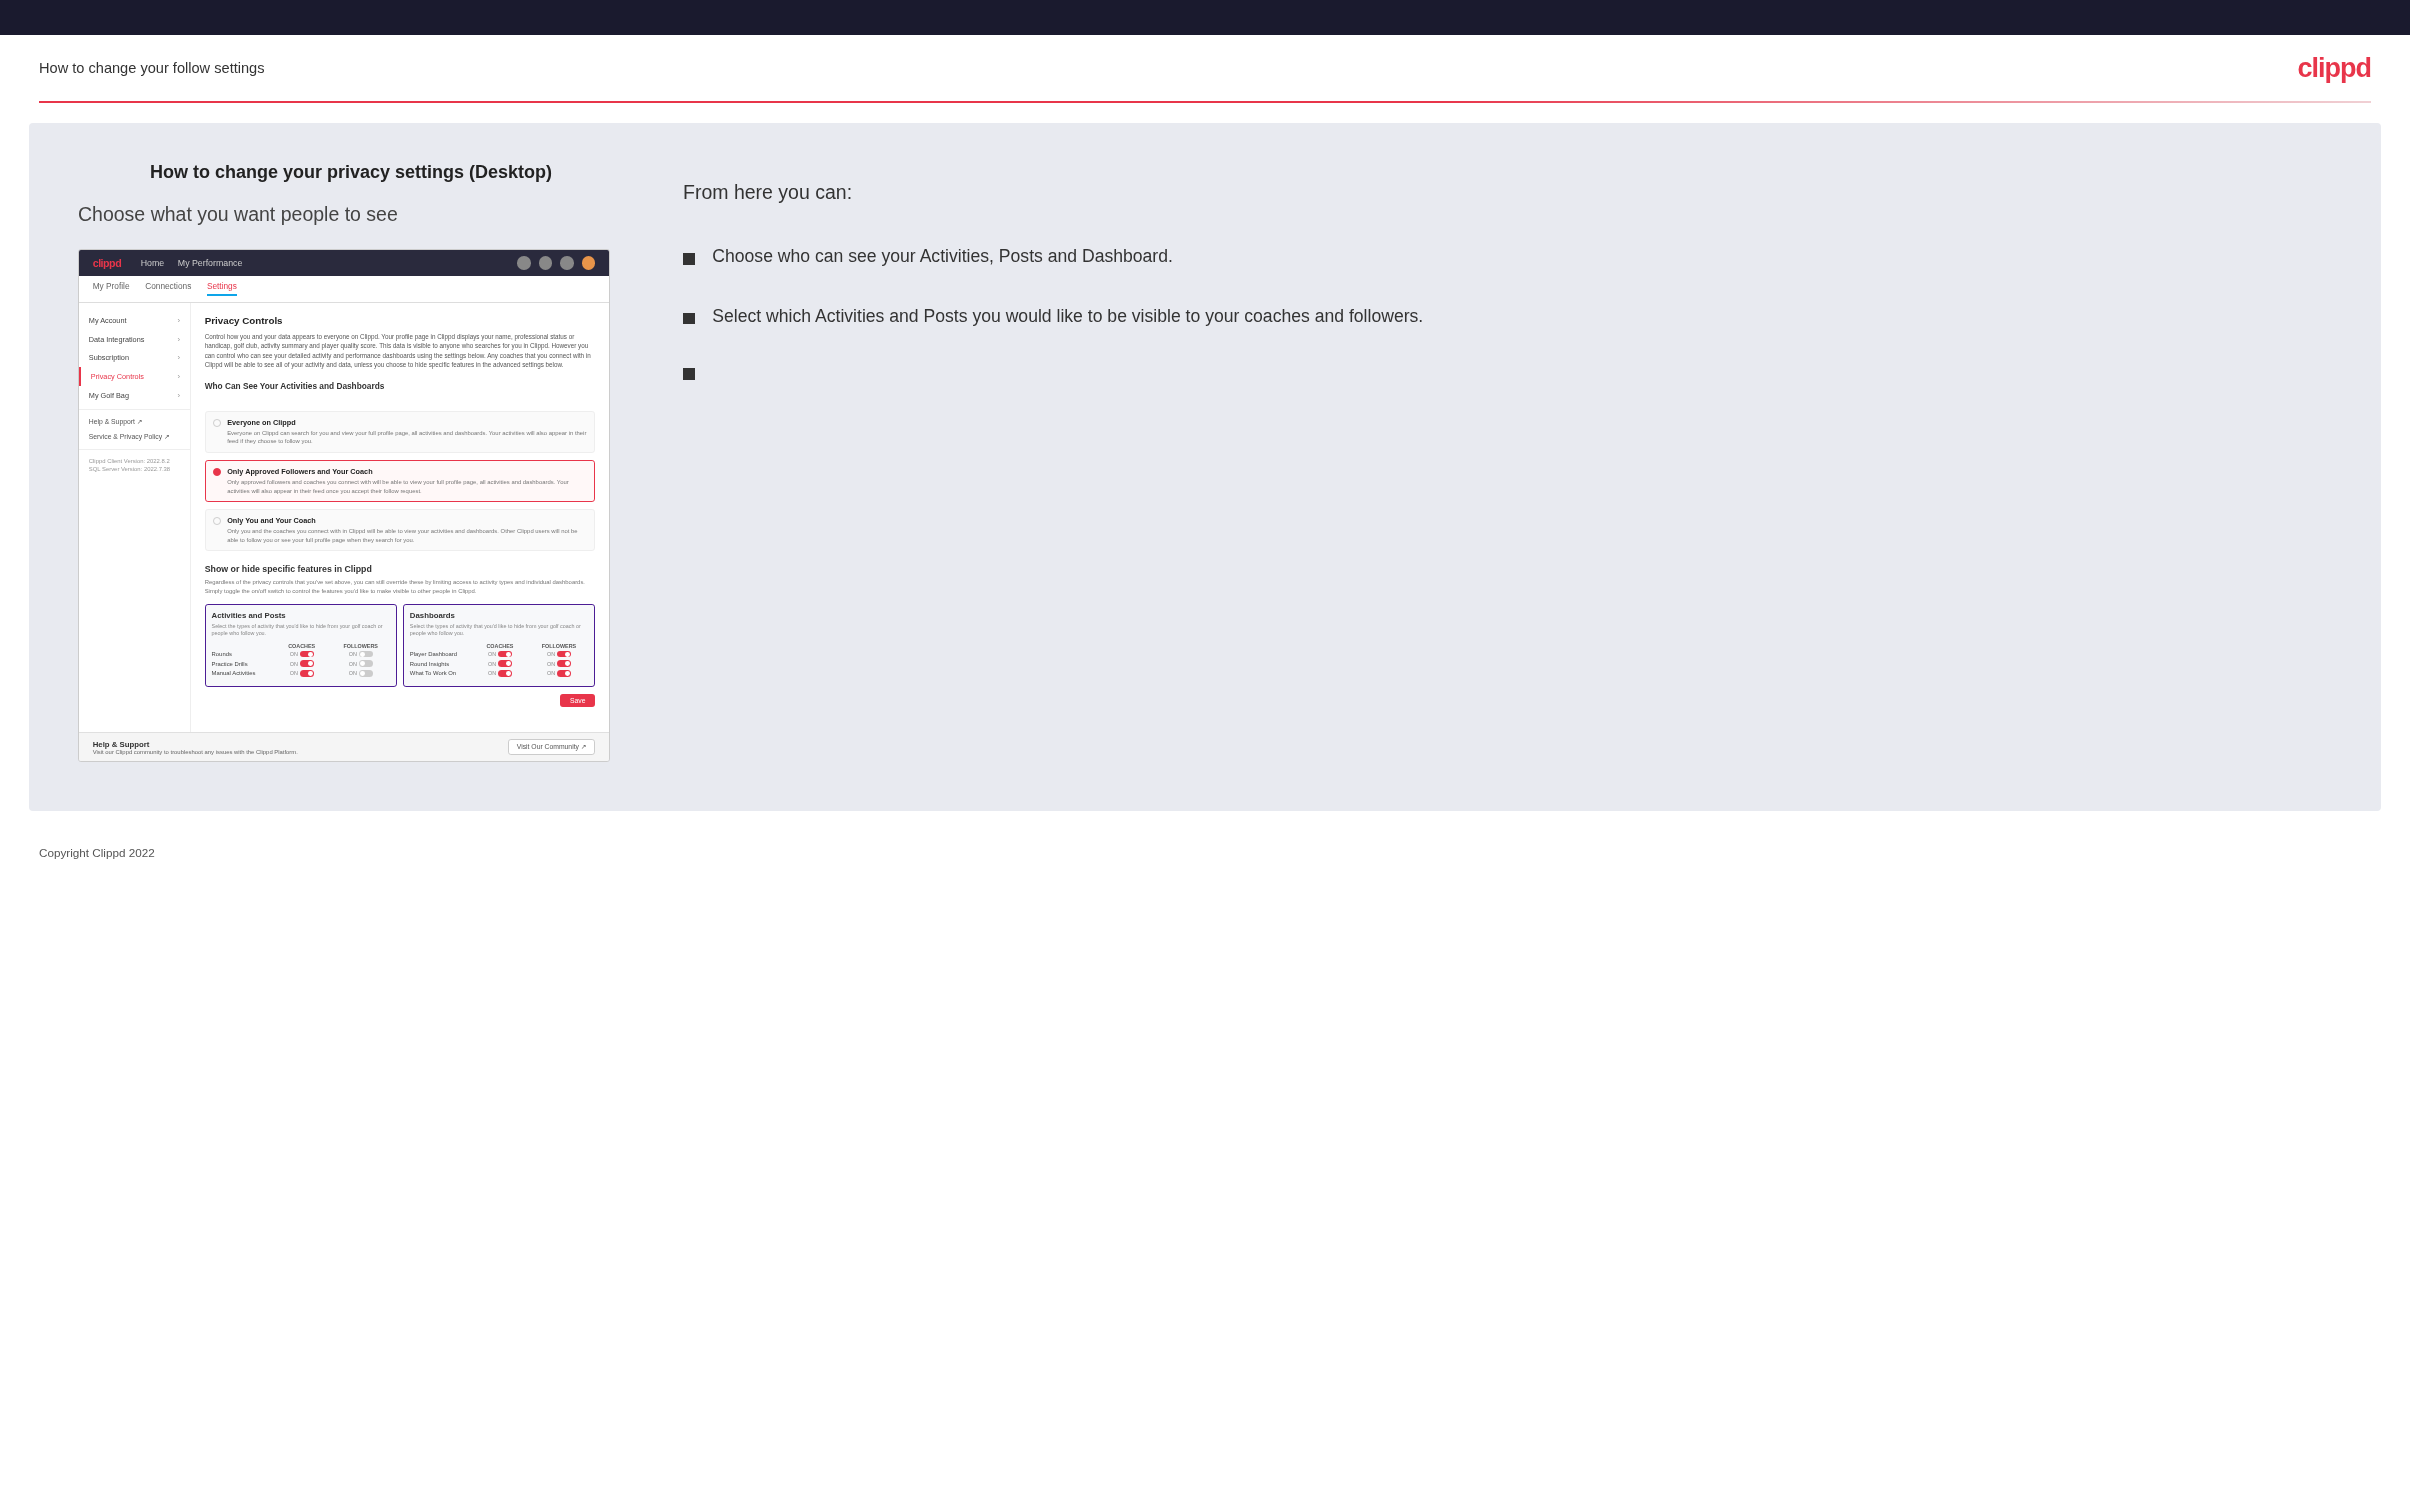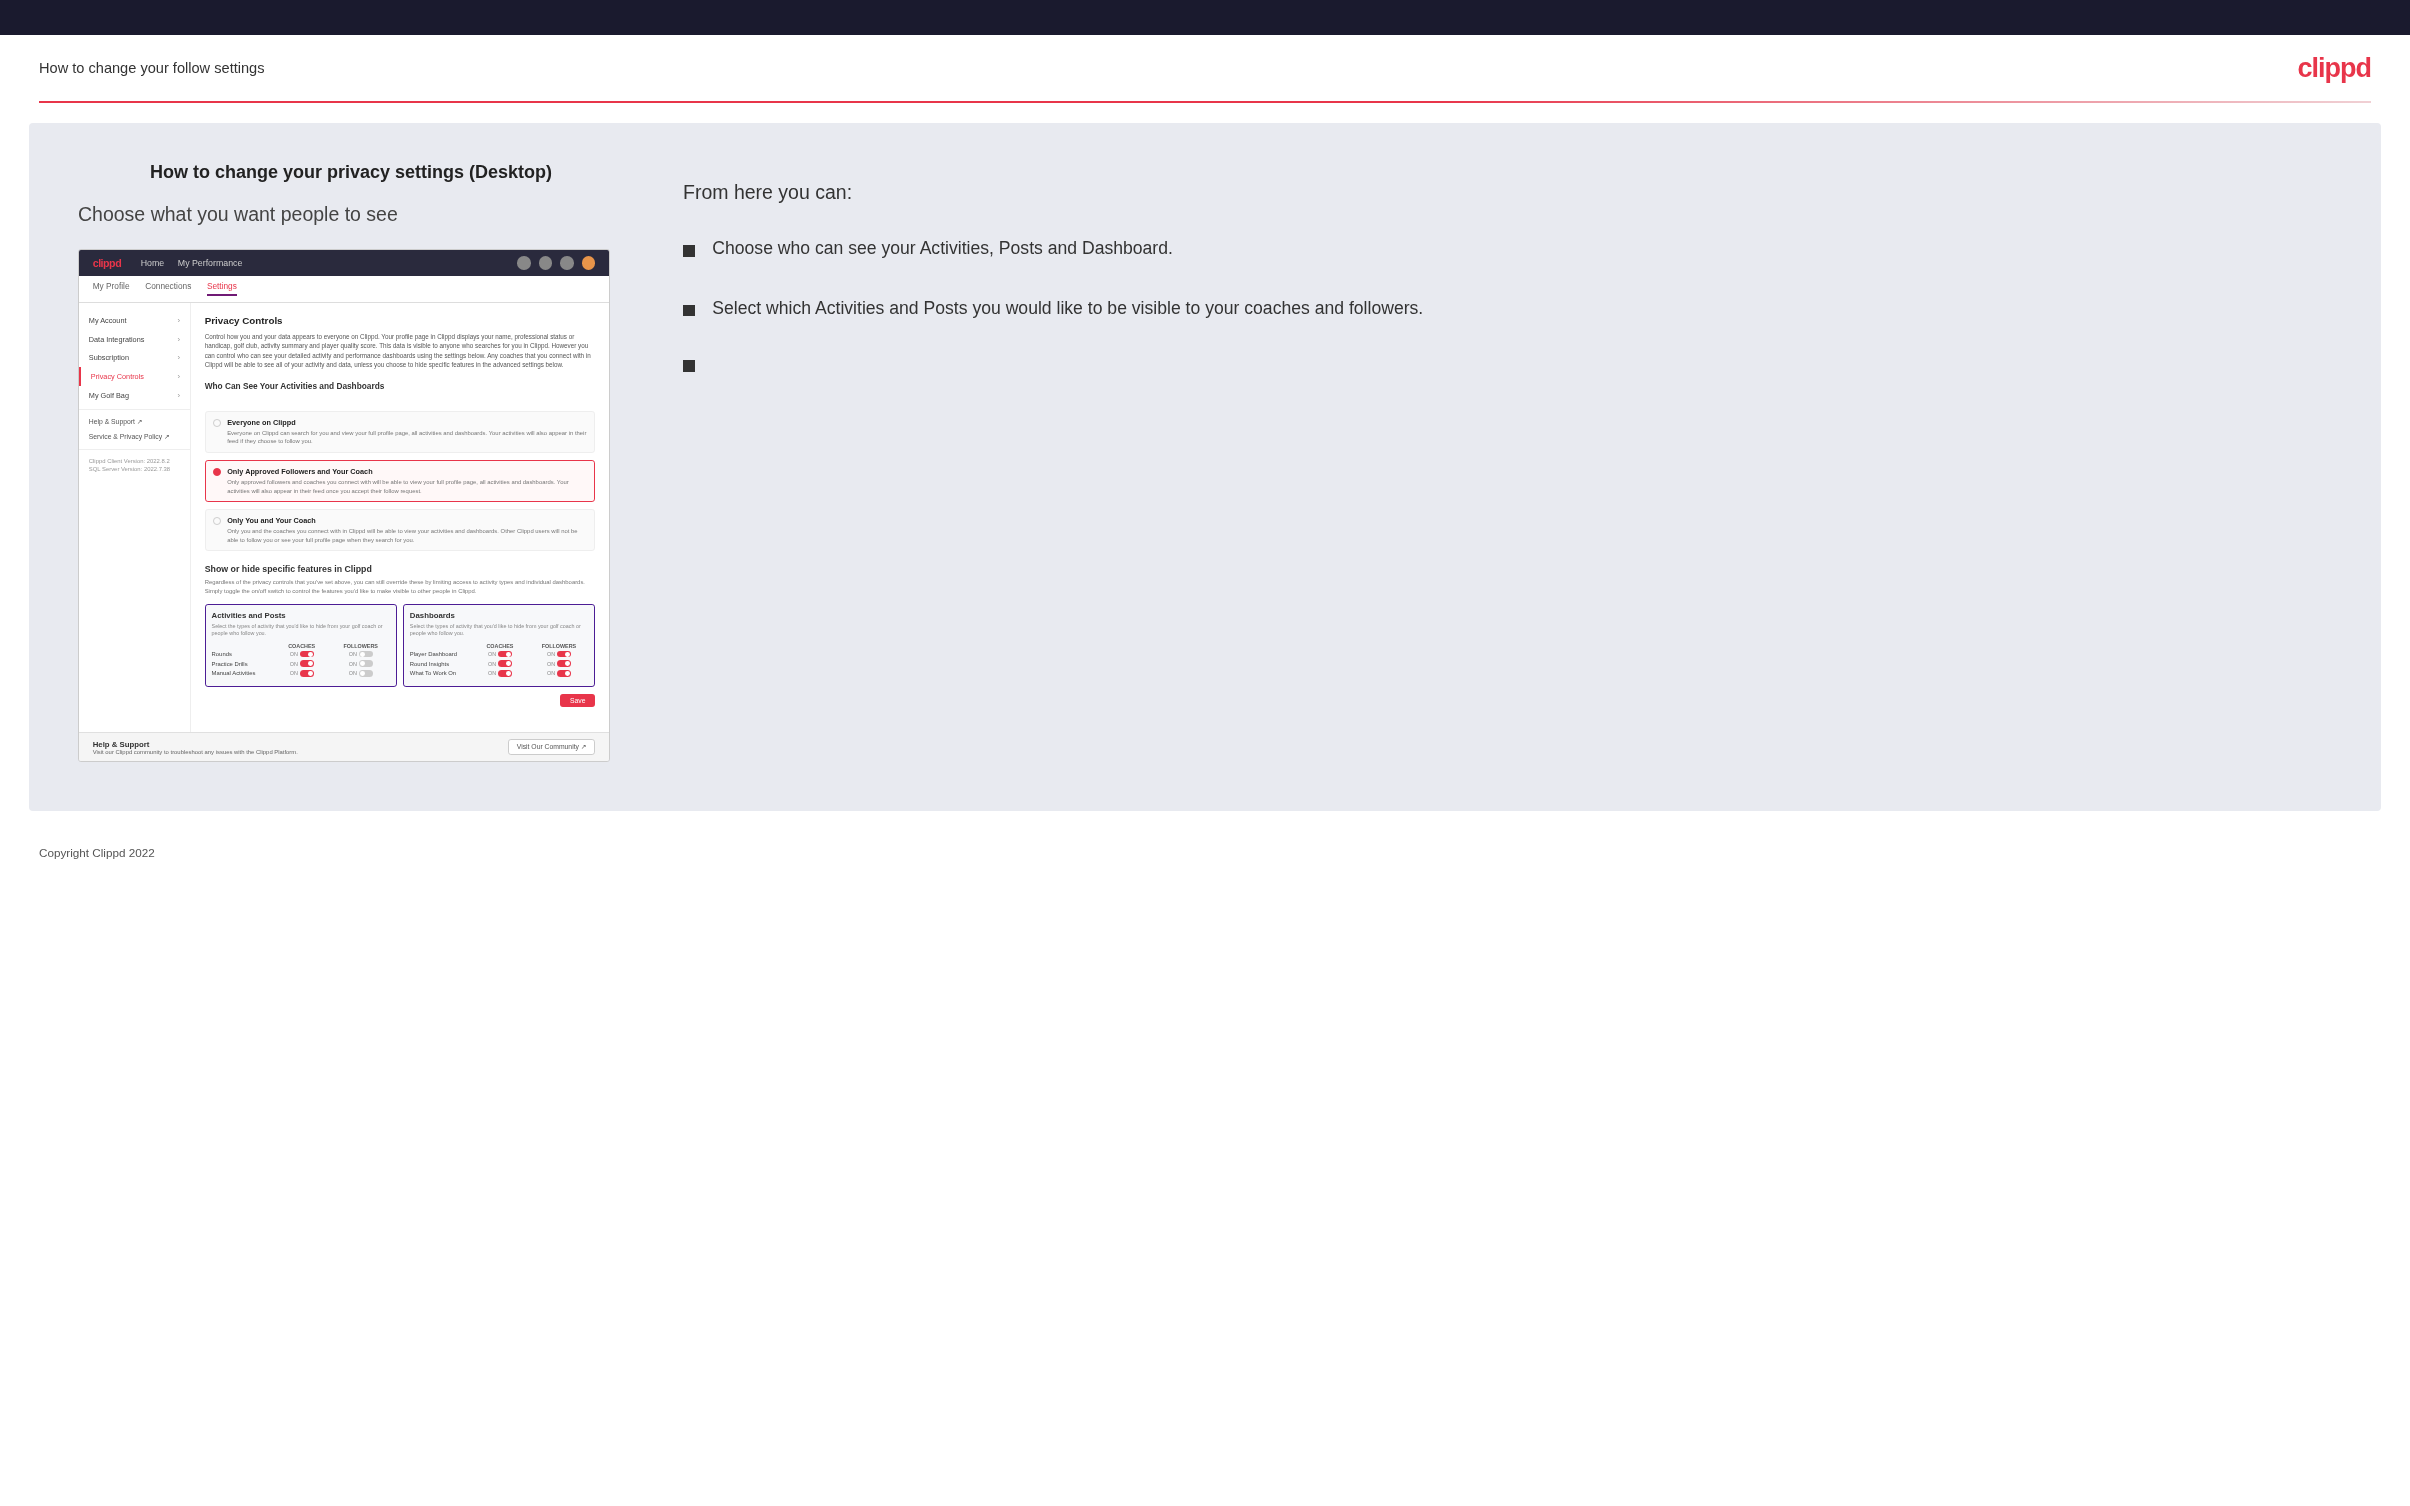--- a/index.html
+++ b/index.html
@@ -126,21 +126,21 @@
       padding: 5.9px 13.7px;
       border-bottom: 1px solid #ddd;
     }
     .mock-subnav-item {
       font-size: 8.3px;
       color: #666;
       padding-bottom: 2.9px;
     }
     .mock-subnav-item.active {
       color: #e8354a;
-      border-bottom: 2px solid #701a75;
+      border-bottom: 2px solid #0ea5e9;
     }
 
     
     .mock-body {
       display: flex;
       background: #fff;
       min-height: 429px;
     }
 
     
@@ -400,21 +400,21 @@
 
     
     .right-col {
       flex: 1;
       padding-top: 19.5px;
     }
 
     .from-here-title {
       font-size: 19.5px;
       color: #333;
-      margin-bottom: 32px;
+      margin-bottom: 40px;
     }
 
     .bullet-list {
       list-style: none;
       display: flex;
       flex-direction: column;
       gap: 35px;
     }
     .bullet-item {
       display: flex;

